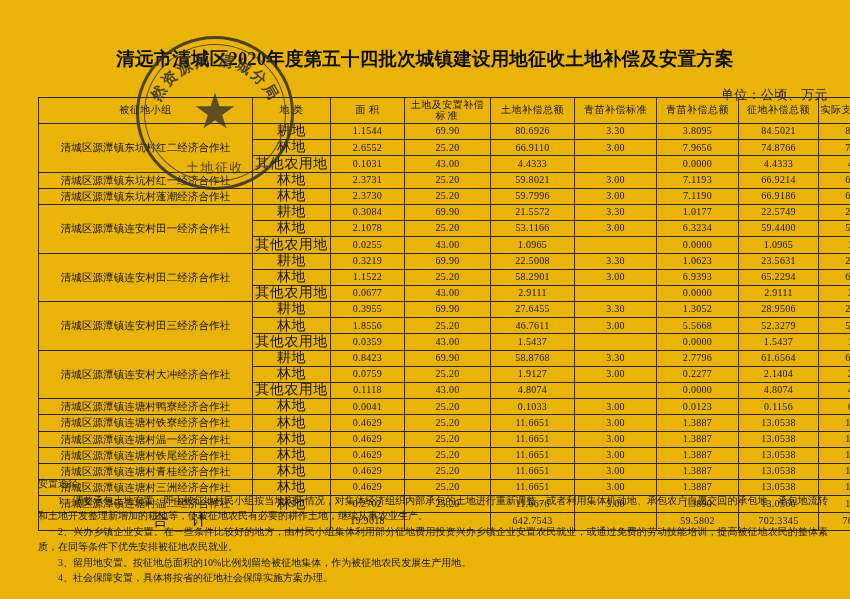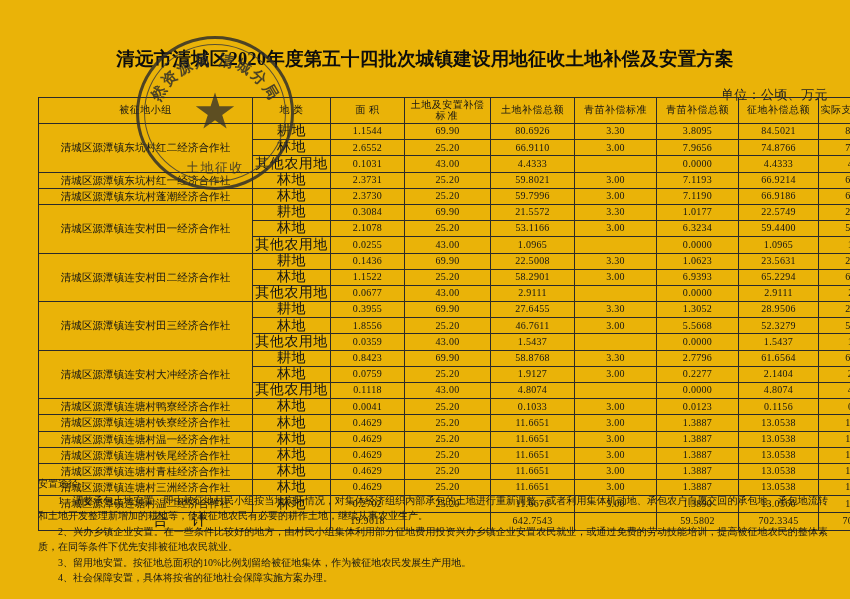--- a/index.html
+++ b/index.html
@@ -298,21 +298,21 @@
             <td class="num">43.00</td>
             <td class="num">1.0965</td>
             <td class="num"></td>
             <td class="num">0.0000</td>
             <td class="num">1.0965</td>
             <td class="num">1.0965</td>
           </tr>
           <tr>
             <td class="unit-name" rowspan="3">清城区源潭镇连安村田二经济合作社</td>
             <td class="landtype">耕地</td>
-            <td class="num">0.1436</td>
+            <td class="num">0.3219</td>
             <td class="num">69.90</td>
             <td class="num">22.5008</td>
             <td class="num">3.30</td>
             <td class="num">1.0623</td>
             <td class="num">23.5631</td>
             <td class="num">23.5631</td>
           </tr>
           <tr>
             <td class="landtype">林地</td>
             <td class="num">1.1522</td>

